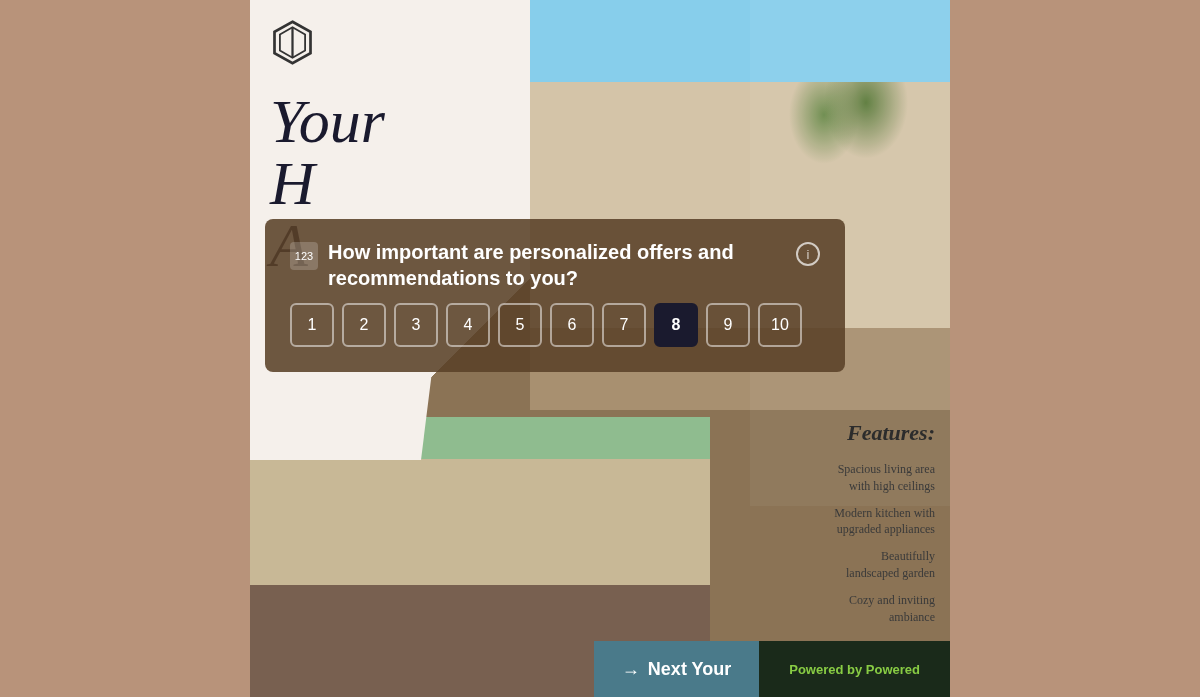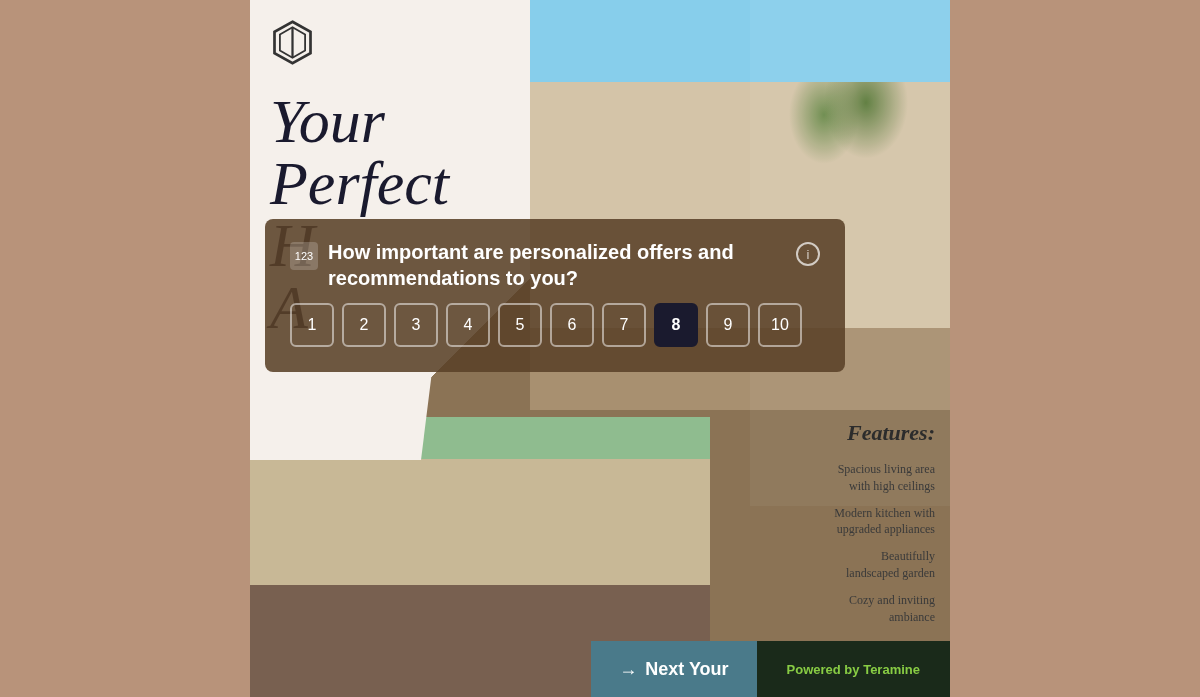--- a/index.html
+++ b/index.html
@@ -305,21 +305,20 @@
   <div class="logo">
     <svg viewBox="0 0 50 50" xmlns="http://www.w3.org/2000/svg">
       <polygon points="25,2 45,13 45,37 25,48 5,37 5,13" fill="none" stroke="#333" stroke-width="3"></polygon>
       <polygon points="25,8 39,16 39,34 25,42 11,34 11,16" fill="none" stroke="#333" stroke-width="2"></polygon>
       <line x1="25" y1="8" x2="25" y2="42" stroke="#333" stroke-width="2.5"></line>
     </svg>
   </div>
 
   <div class="main-heading">
     <div>Your</div>
-    <div>Perfect</div>
     <div>H</div>
     <div>A</div>
   </div>
 
   <div class="right-panel">
     <div class="features-title">Features:</div>
     <div class="feature-item">Spacious living area<br>with high ceilings</div>
     <div class="feature-item">Modern kitchen with<br>upgraded appliances</div>
     <div class="feature-item">Beautifully<br>landscaped garden</div>
     <div class="feature-item">Cozy and inviting<br>ambiance</div>
@@ -354,17 +353,17 @@
     </div>
 
   </div>
 
   <div class="bottom-bar">
     <button class="next-step-btn">
       <span>→</span>
       <span>Next Your</span>
     </button>
     <div class="powered-by">
-      <span>Powered by</span>&nbsp;<span style="color:#88cc44;font-weight:bold;">Teramine</span>
+      <span>Powered by</span>&nbsp;<span style="color:#88cc44;font-weight:bold;">Powered</span>
     </div>
   </div>
 
 </div>
 
 </body></html>

